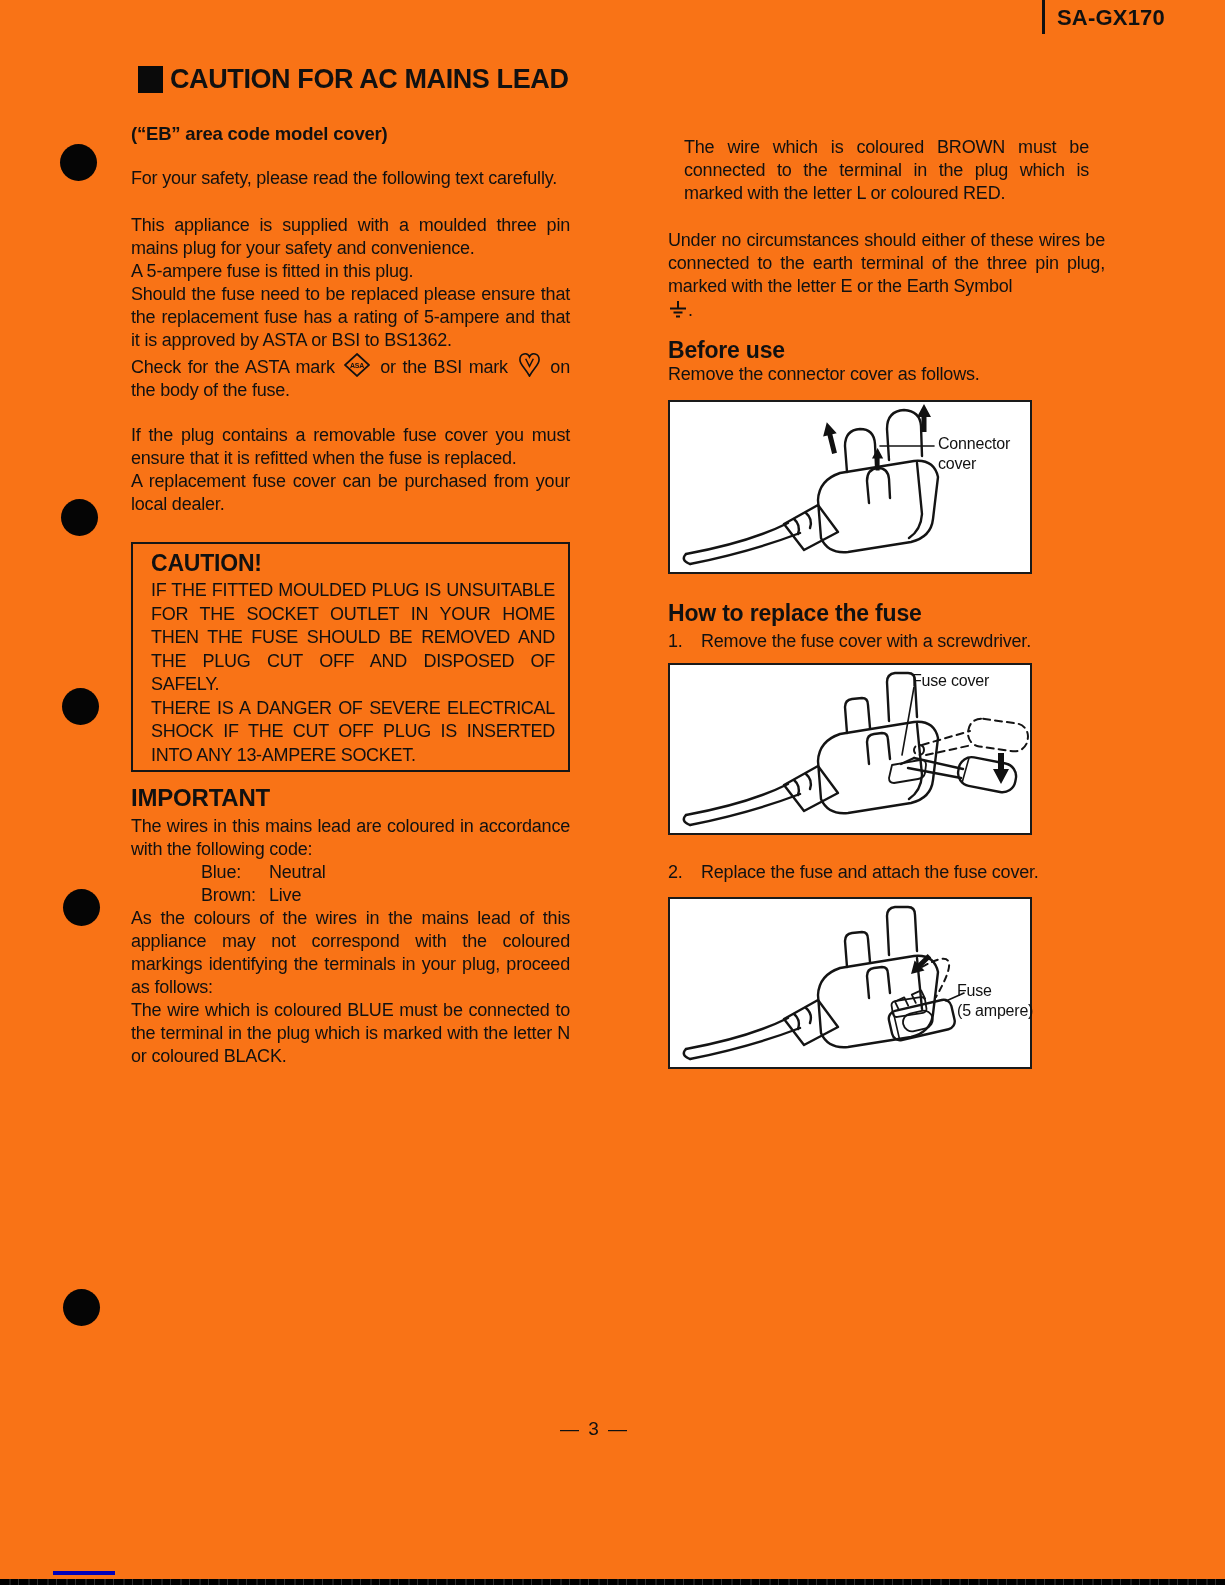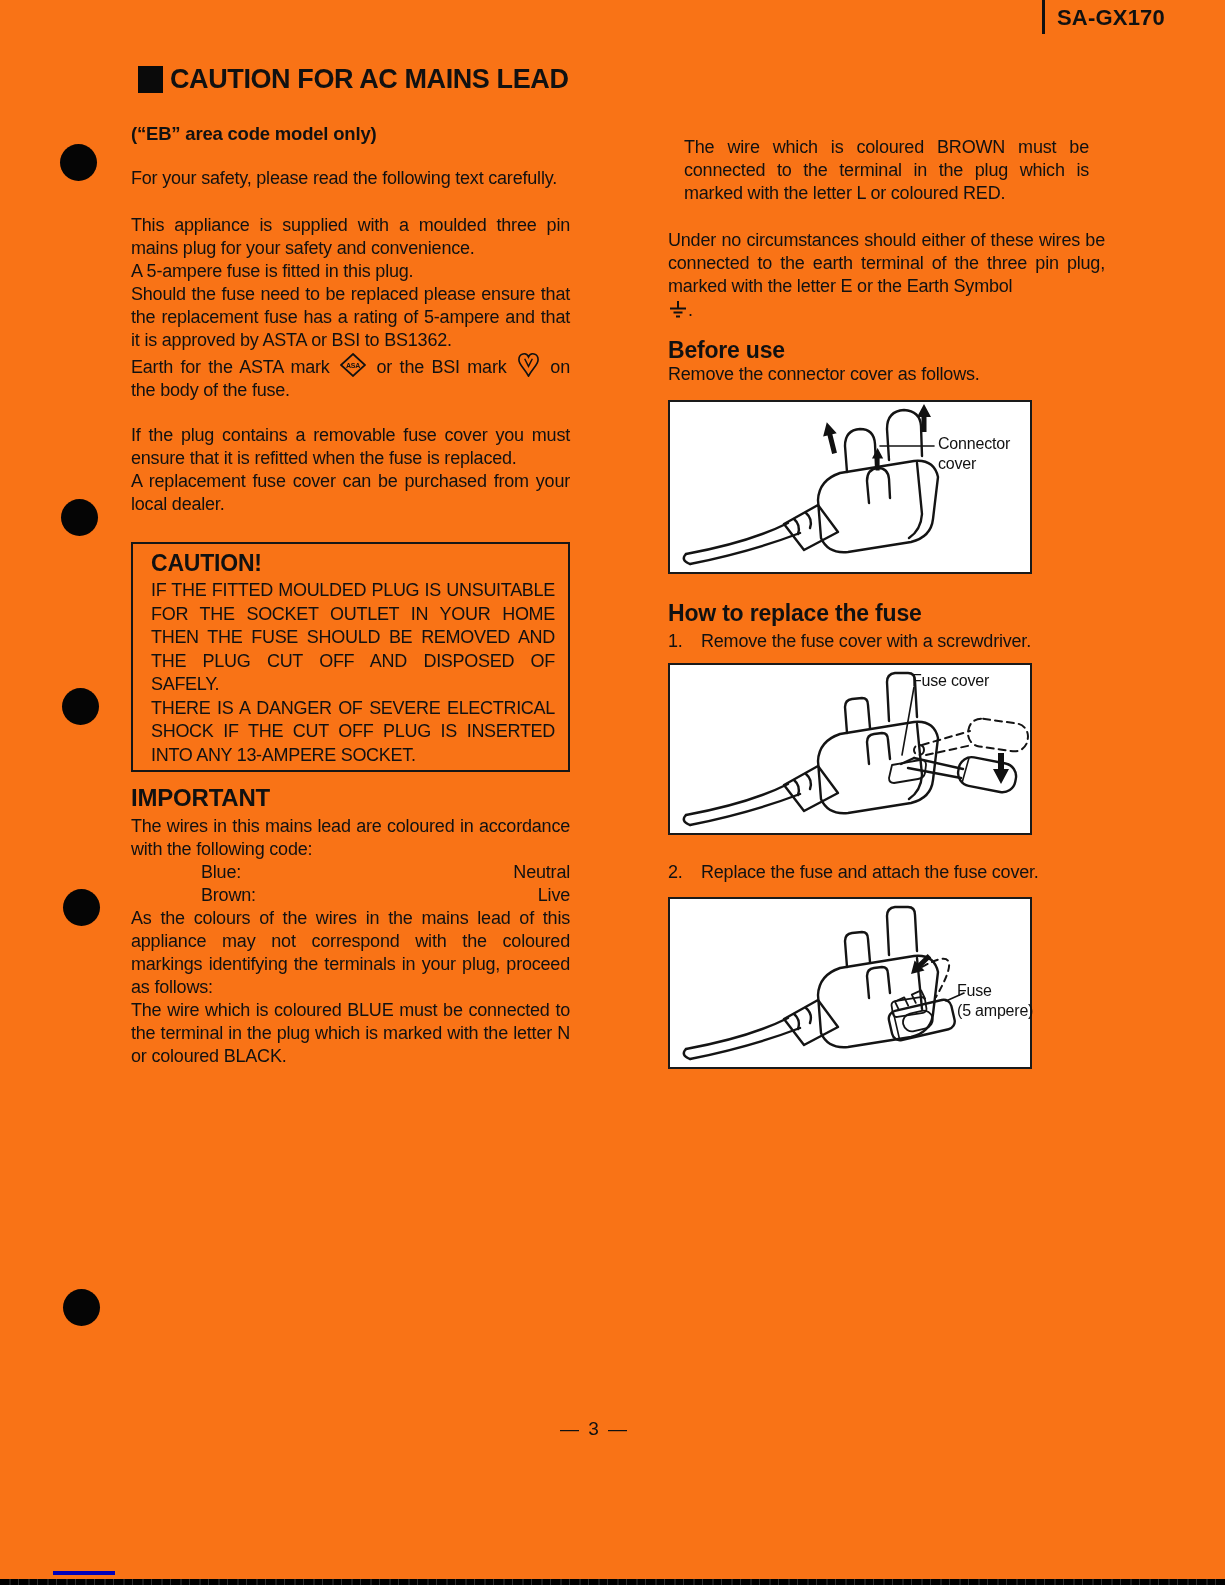--- a/index.html
+++ b/index.html
@@ -27,21 +27,21 @@
   .blk3{margin-top:22px;}
   .blk4{margin-top:36px;}
   .mark-svg{vertical-align:-4px; margin:0 3px;}
   
   .caution-box{margin-top:26px; border:2px solid #161616; padding:6px 13px 3px 18px;}
   .caution-head{font-size:23px; font-weight:700; line-height:27px; margin-bottom:2px;}
   .caution-body{font-size:18px; line-height:23.5px; text-align:justify; letter-spacing:-0.3px;}
   
   .imp-head{margin-top:12px; font-size:24px; font-weight:700; line-height:28px;}
   .imp-s1{margin-top:3px;}
-  .code-line{padding-left:70px; display:flex;justify-content:space-between;}
+  .code-line{padding-left:70px; display:flex;}
   .code-label{width:68px; flex:0 0 auto;}
   
   .rp1{margin:16px;}
   .rp2{margin-top:24px;}
   .earth-line{margin-top:1px;}
   .earth-line svg{vertical-align:-3px;}
   .sec-head{font-size:23px; font-weight:700; line-height:26px; margin-top:15px;}
   .sec-head2{font-size:23px; font-weight:700; line-height:26px; margin-top:26px;}
   .step{display:flex; margin-top:4px;}
   .step-num{width:33px; flex:0 0 auto;}
@@ -75,29 +75,29 @@
   <div class="dot" style="left:62px; top:688px;"></div>
   <div class="dot" style="left:63px; top:889px;"></div>
   <div class="dot" style="left:63px; top:1289px;"></div>
 
   <div class="title-wrap">
     <span class="title-square"></span>
     <span class="doc-title">CAUTION FOR AC MAINS LEAD</span>
   </div>
 
   <div class="col col-left">
-    <div class="subtitle">(“EB” area code model only)</div>
+    <div class="subtitle">(“EB” area code model cover)</div>
     <div class="s intro">For your safety, please read the following text carefully.</div>
 
     <div class="blk2">
       <div class="s">This appliance is supplied with a moulded three pin mains plug for your safety and convenience.</div>
       <div class="s">A 5-ampere fuse is fitted in this plug.</div>
       <div class="s">Should the fuse need to be replaced please ensure that the replacement fuse has a rating of 5-ampere and that it is approved by ASTA or BSI to BS1362.</div>
       <div class="s">
-        <span>Earth for the ASTA mark</span>
+        <span>Check for the ASTA mark</span>
         <svg class="mark-svg" width="26" height="24" viewBox="0 0 26 24">
           <path d="M13,1 L25,12 L13,23 L1,12 Z" fill="none" stroke="#111" stroke-width="1.7"></path>
           <text x="13" y="15" text-anchor="middle" font-size="7" font-weight="bold" fill="#111">ASA</text>
         </svg>
         <span>or the BSI mark</span>
         <svg class="mark-svg" width="23" height="25" viewBox="0 0 24 26">
           <path d="M12,5 C10,0 2,1 2,8 C2,13 7,16 12,25 C17,16 22,13 22,8 C22,1 14,0 12,5 Z" fill="none" stroke="#111" stroke-width="1.7"></path>
           <path d="M8,7 L12,15 L16,7" fill="none" stroke="#111" stroke-width="1.5"></path>
         </svg>
         <span>on the body of the fuse.</span>

